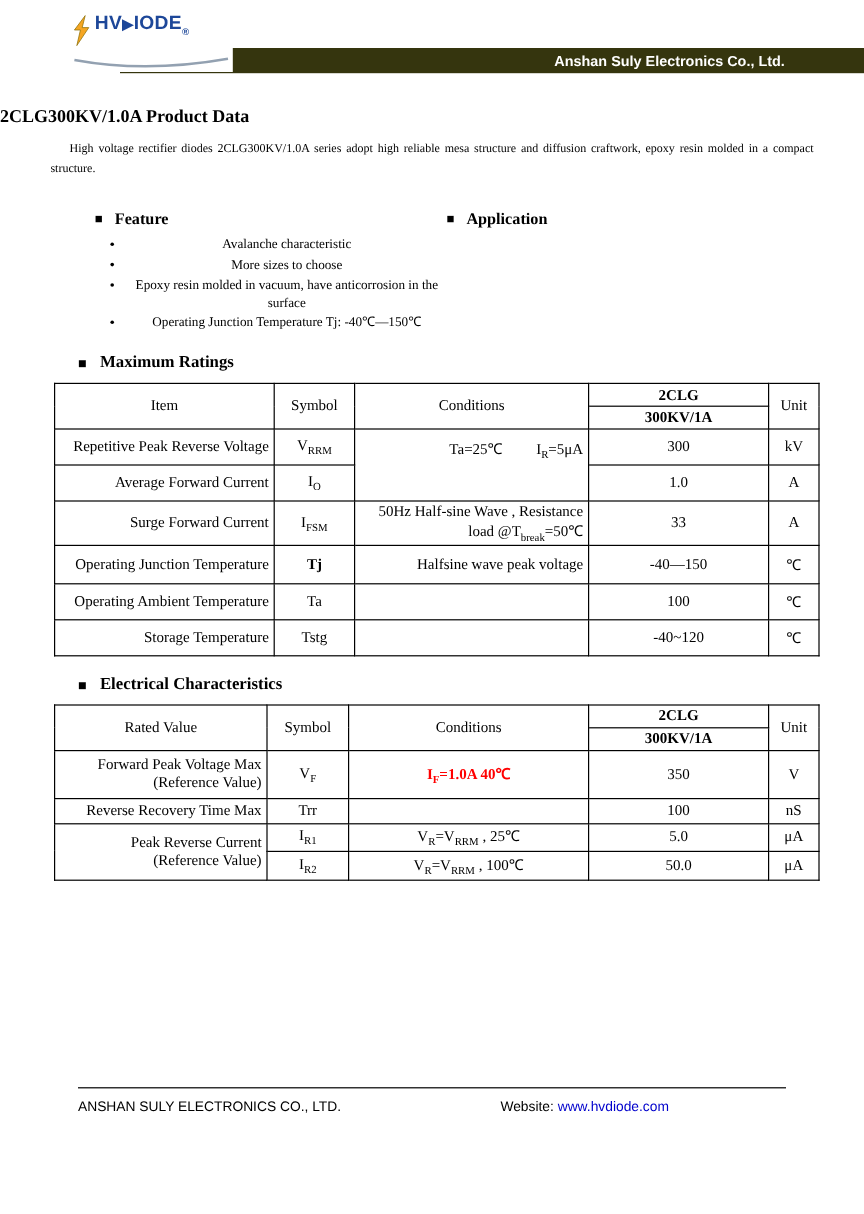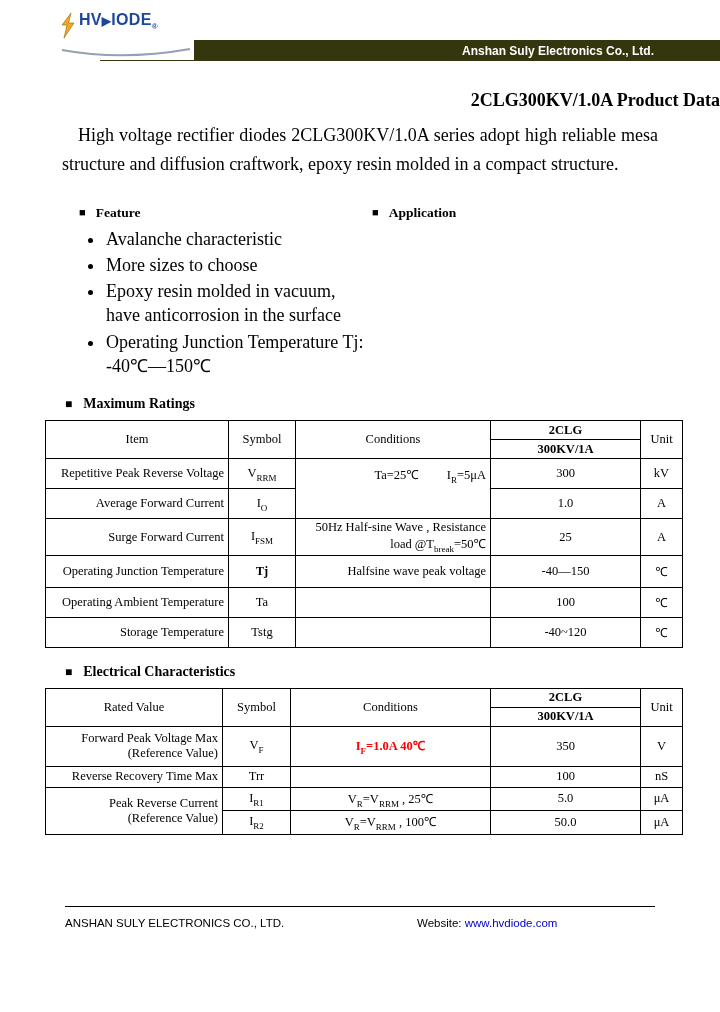--- a/index.html
+++ b/index.html
@@ -29,31 +29,31 @@
     font-size: 16px; letter-spacing: .3px; line-height: 1; white-space: nowrap;
   }
   .logo-tri { font-size: 12px; }
   .logo-reg {
     font-size: 8px; color: #1d4799; font-family: "Liberation Sans", sans-serif;
     font-weight: bold; align-self: flex-start; margin-top: 10px;
   }
   .swoosh { position: absolute; left: 8px; bottom: 1px; }
 
   
-  .title { margin-top: 20px; text-align: right; font-size: 18px; font-weight: bold; }
-  .intro { margin: 10px 62px 0; text-align: justify; text-indent: 16px; font-size: 18px; line-height: 1.6; }
+  .title { margin-top: 20px; text-align: left; font-size: 15px; font-weight: bold; }
+  .intro { margin: 10px 42px 0; text-align: justify; text-indent: 16px; font-size: 10px; line-height: 1.6; }
 
   
   .lists { display: flex; margin: 26px 65px 0; }
   .col-feature { width: 307px; flex: none; }
   .col-application { flex: 1; }
   .list-heading { font-weight: bold; font-size: 13.5px; display: flex; align-items: center; gap: 10px; }
   .col-feature .list-heading { padding-left: 14px; }
   .sq { font-size: 11px; line-height: 1; }
-  ul.bullets { list-style: disc; margin: 6px 0 0 0; padding-left: 40px; font-size: 18px; }
+  ul.bullets { list-style: disc; margin: 6px 0 0 0; padding-left: 40px; font-size: 11px; text-align: center; }
   ul.bullets li { margin-bottom: 2px; line-height: 1.35; padding-left: 1px; }
 
   
   .section-heading {
     margin: 16px 0 0 65px; font-weight: bold; font-size: 14px;
     display: flex; align-items: center; gap: 11px;
   }
   .section-heading .sq { font-size: 12px; }
 
   
@@ -165,21 +165,21 @@
         <td>A</td>
       </tr>
 
       <tr style="height:36px">
         <td class="l">Surge Forward Current</td>
         <td><span>I</span><sub>FSM</sub></td>
         <td class="l">
           <div>50Hz Half-sine Wave , Resistance</div>
           <div><span>load @T</span><sub>break</sub><span>=50℃</span></div>
         </td>
-        <td>25</td>
+        <td>33</td>
         <td>A</td>
       </tr>
 
       <tr style="height:32px">
         <td class="l">Operating Junction Temperature</td>
         <td class="b">Tj</td>
         <td class="l">Halfsine wave peak voltage</td>
         <td>-40—150</td>
         <td>℃</td>
       </tr>

